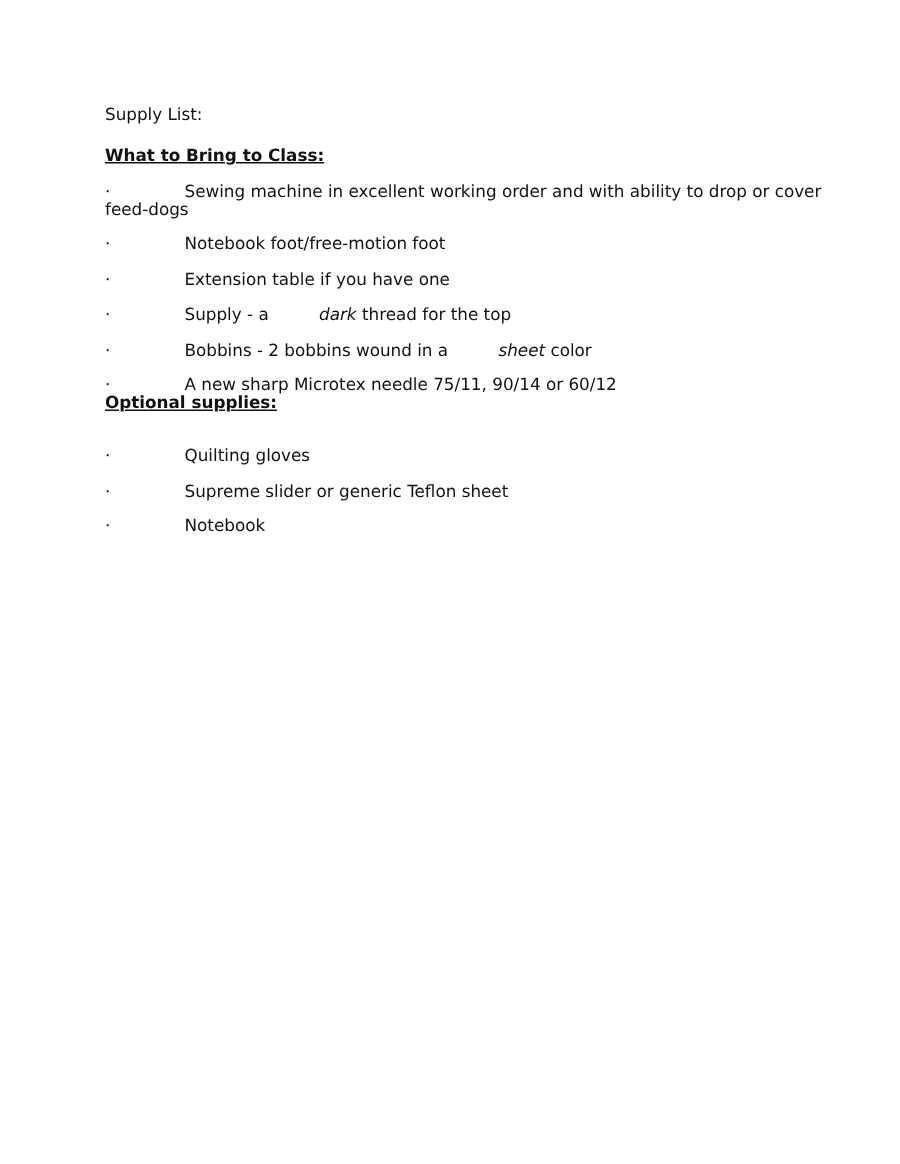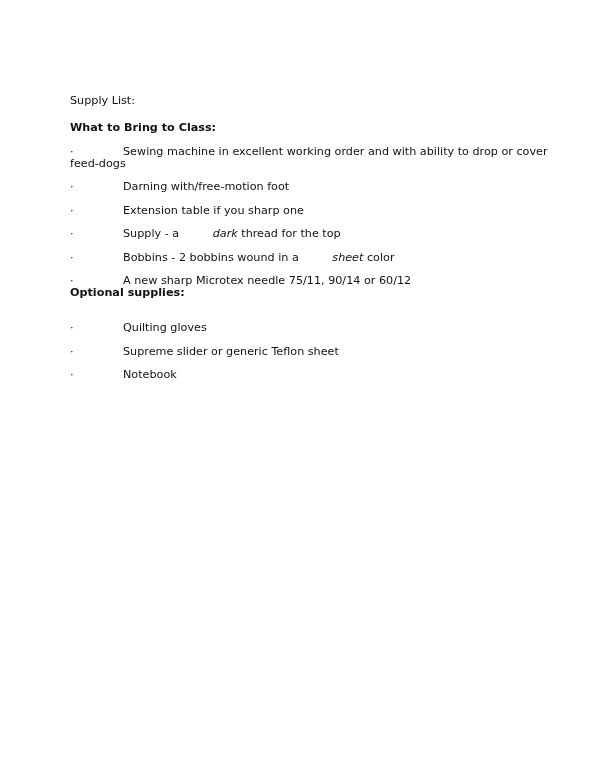--- a/index.html
+++ b/index.html
@@ -1,44 +1,44 @@
 <!DOCTYPE html>
 <html><head>
 <meta charset="utf-8">
 <style>
   html, body { margin: 0; padding: 0; background: #ffffff; }
   body { width: 600px; height: 776px; position: relative; overflow: hidden;
          font-family: "DejaVu Sans", sans-serif; font-size: 11.2px; color: #111; }
   .page { position: absolute; left: 70px; top: 70px; width: 470px; }
-  .line { position: absolute; left: 0; white-space: nowrap; line-height: 14px; margin-top: 24px; }
-  .bold { font-weight: bold; }
+  .line { position: absolute; left: 0; white-space: nowrap; line-height: 14px; }
+  .bold { font-weight: bold; text-decoration: underline; }
   .bullet { position: absolute; left: 0; }
   .btext { position: absolute; left: 53px; }
   i { font-style: italic; margin-left: 30px; }
 </style>
 </head>
 <body>
 
 <div class="page">
   <div class="line" style="top:0px">Supply List:</div>
   <div class="line bold" style="top:27px">What to Bring to Class:</div>
 
   <div class="line" style="top:51px;width:470px">
     <span class="bullet">·</span>
     <span class="btext">Sewing machine in excellent working order and with ability to drop or cover</span>
   </div>
   <div class="line" style="top:63px">feed-dogs</div>
 
   <div class="line" style="top:86px">
     <span class="bullet">·</span>
-    <span class="btext">Darning with/free-motion foot</span>
+    <span class="btext">Notebook foot/free-motion foot</span>
   </div>
   <div class="line" style="top:110px">
     <span class="bullet">·</span>
-    <span class="btext">Extension table if you sharp one</span>
+    <span class="btext">Extension table if you have one</span>
   </div>
   <div class="line" style="top:133px">
     <span class="bullet">·</span>
     <span class="btext"><span>Supply - a </span><i>dark</i><span> thread for the top</span></span>
   </div>
   <div class="line" style="top:157px">
     <span class="bullet">·</span>
     <span class="btext"><span>Bobbins - 2 bobbins wound in a </span><i>sheet</i><span> color</span></span>
   </div>
   <div class="line" style="top:180px">

